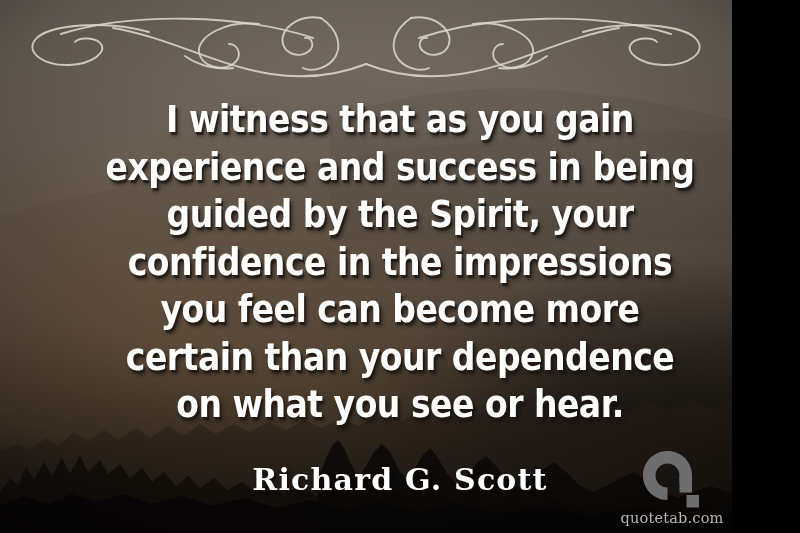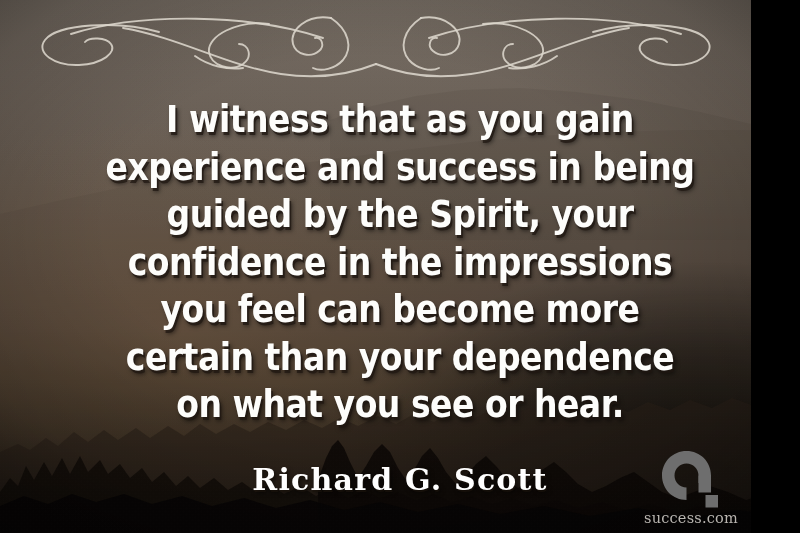--- a/index.html
+++ b/index.html
@@ -10,21 +10,20 @@
   body {
     font-family: "Liberation Sans", sans-serif;
   }
 
   #quote-card {
     position: relative;
     width: 732px;
     height: 533px;
     overflow: hidden;
     background: #6b625a;
-    padding-left: 19px;
   }
 
   
   .bg-layer {
     position: absolute;
     left: 0;
     top: 0;
     width: 800px;
     height: 533px;
   }
@@ -219,16 +218,16 @@
 
   <div id="watermark">
     <svg id="watermark-mark" viewBox="0 0 62 60">
 
       <path d="M26.5,2 C12.8,2 2,12.8 2,26.5 C2,40.2 12.8,51 26.5,51 L26.5,38.5 C19.9,38.5 14.5,33.1 14.5,26.5 C14.5,19.9 19.9,14.5 26.5,14.5 C33.1,14.5 38.5,19.9 38.5,26.5 L38.5,34 L51,34 L51,26.5 C51,12.8 40.2,2 26.5,2 Z" fill="#6e6e6e"></path>
 
       <rect x="38.5" y="26.5" width="12.5" height="17" fill="#6e6e6e"></rect>
 
       <rect x="45.5" y="46" width="12.5" height="12.5" fill="#6e6e6e"></rect>
     </svg>
-    <span id="watermark-text">success.com</span>
+    <span id="watermark-text">quotetab.com</span>
   </div>
 
 </div>
 
 </body></html>

